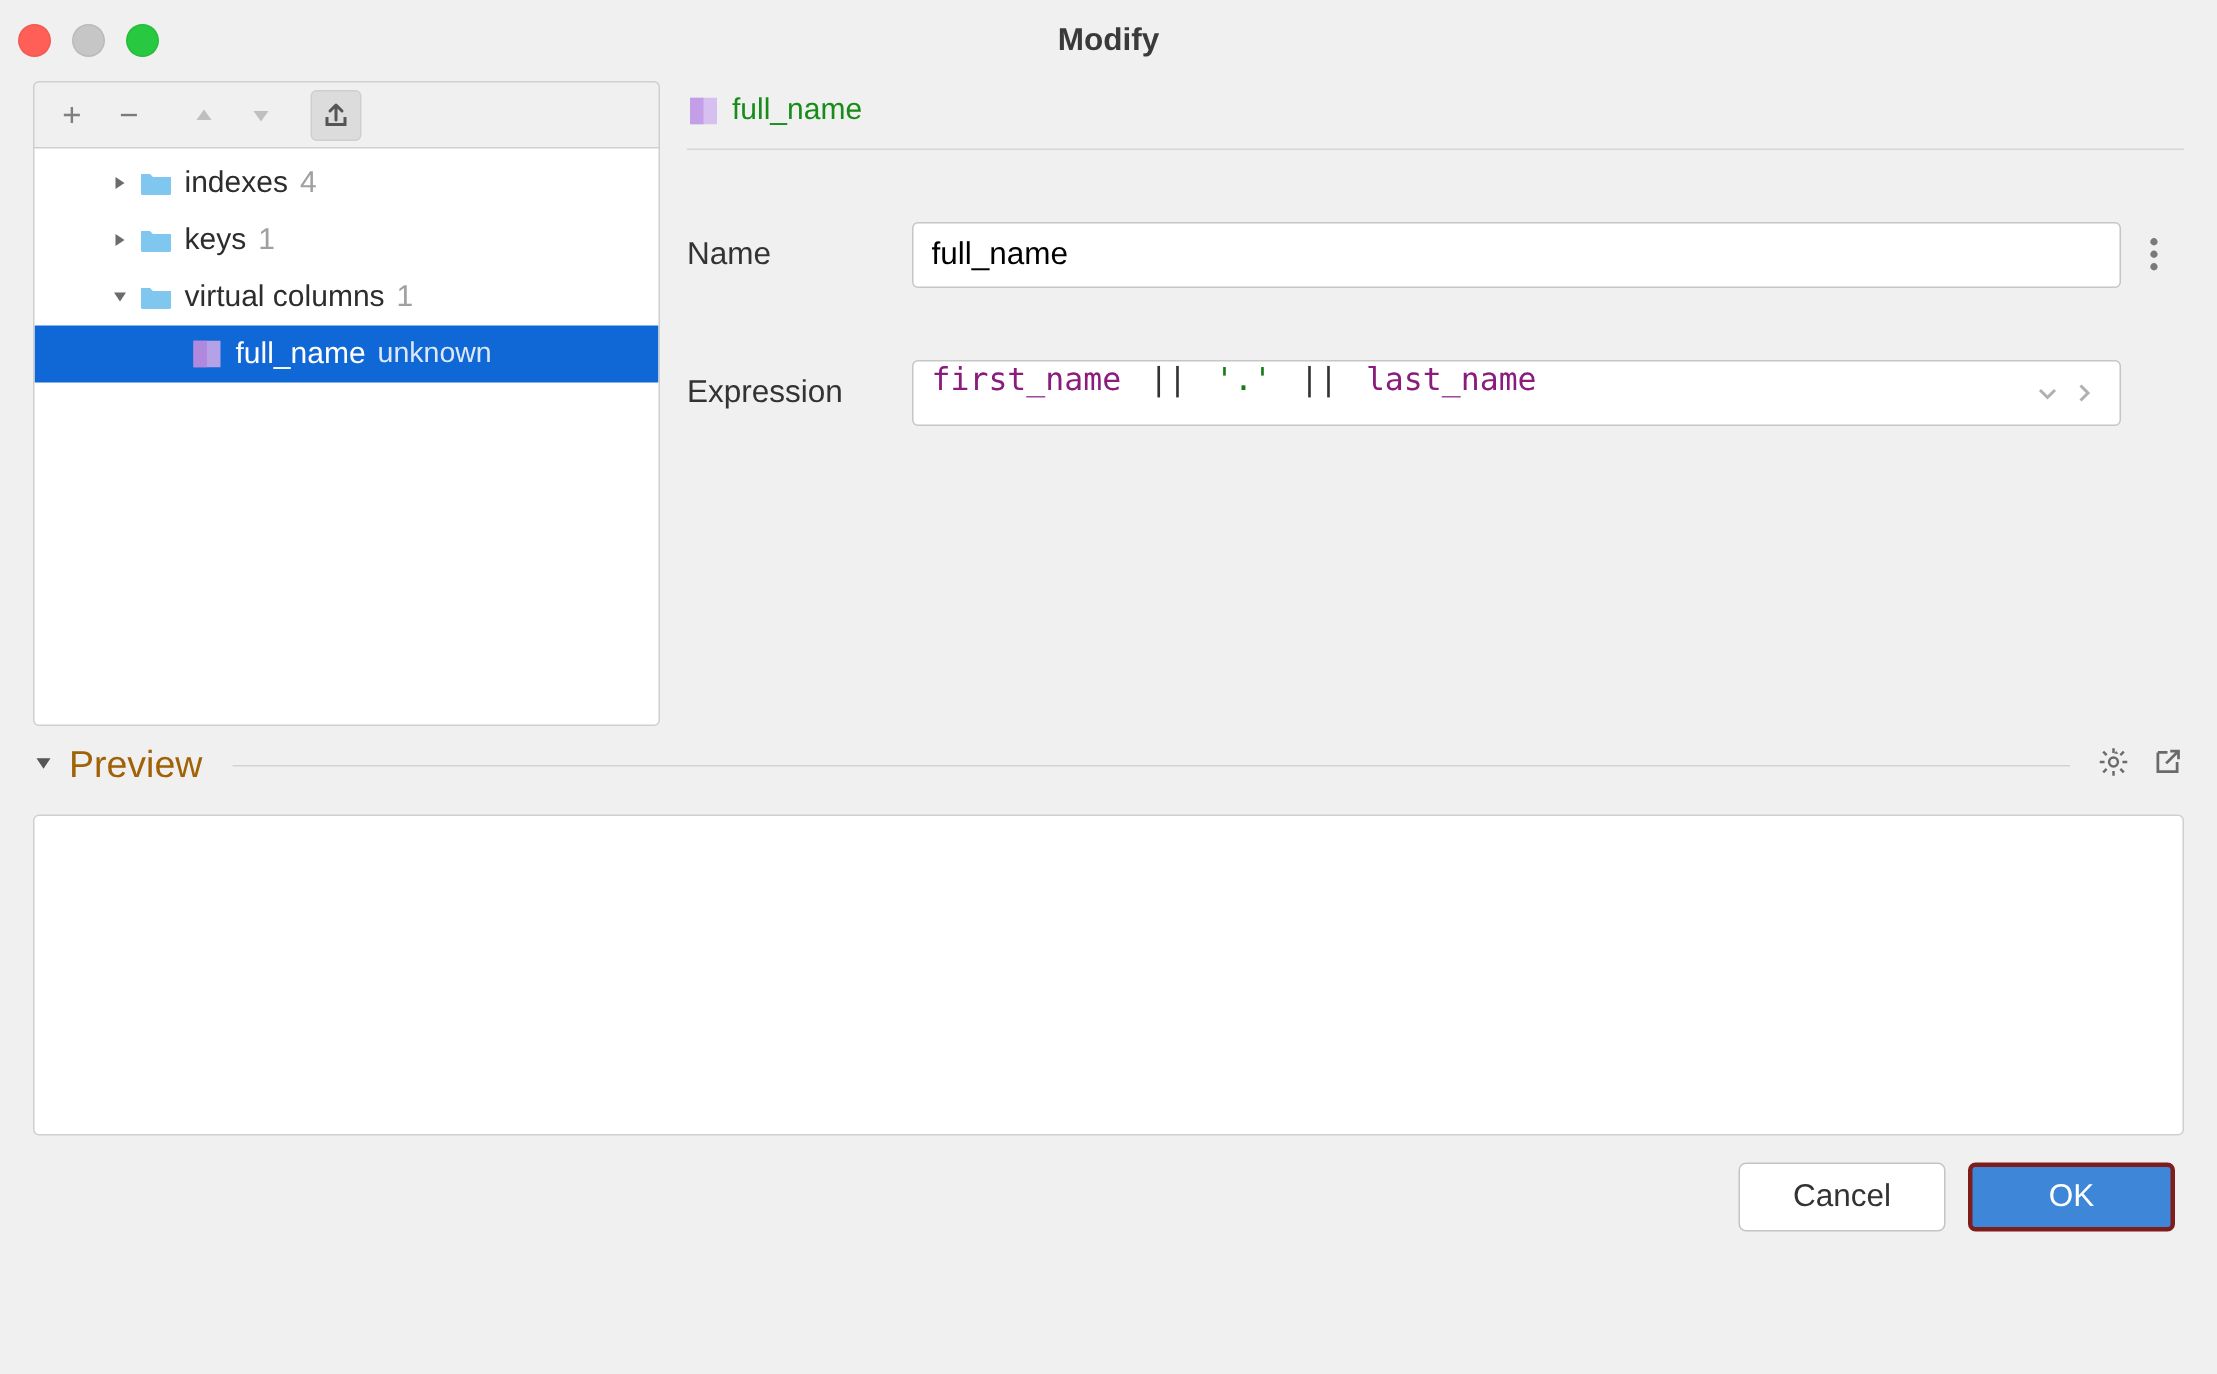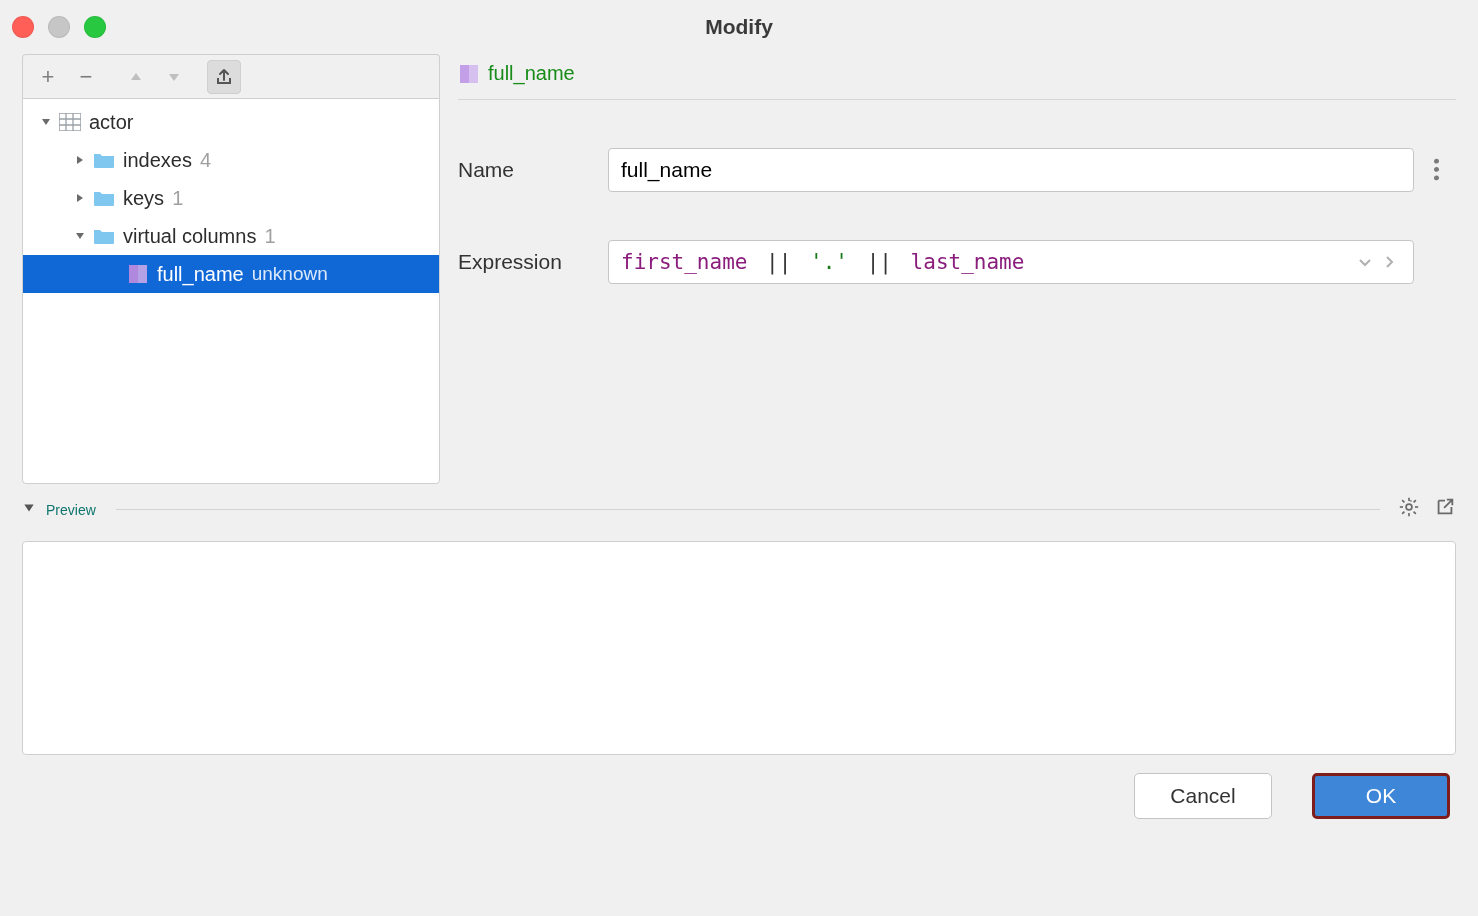--- a/index.html
+++ b/index.html
@@ -182,21 +182,20 @@
   .side-actions {
     width: 42px;
     display:flex;
     justify-content:center;
     color:#7a7a7a;
   }
   .kebab { font-size: 18px; letter-spacing: 2px; transform: rotate(90deg); }
   .code-input {
     font-family: "SFMono-Regular", Menlo, Consolas, monospace;
     display:flex;
-    align-items:center;
     justify-content: space-between;
   }
   .expr-code { font-family: inherit; }
   .code-input .token-id { color: #8a1c7c; }
   .code-input .token-op { color: #333; margin: 0 6px; }
   .code-input .token-str { color: #187a18; }
   .code-actions { display:flex; gap:8px; color:#b0b0b0; align-items:center; padding-right:4px;}
 
   
   .preview-sec {
@@ -205,21 +204,21 @@
   }
   .preview-header {
     display: flex;
     align-items: center;
     gap: 10px;
   }
   .preview-arrow {
     color:#555; font-size:14px;
   }
   .preview-title {
-    font-size: 14px; color:#0f766e; margin-right: 10px;
+    font-size: 25px; color:#a16207; margin-right: 10px;
   }
   .preview-rule {
     flex: 1;
     height: 1px;
     background: #d3d3d3;
   }
   .preview-actions {
     display:flex; gap:14px; color:#6a6a6a; padding-left:8px;
   }
   .preview-box {
@@ -227,21 +226,21 @@
     height: 214px;
     background: #fff;
     border: 1px solid #cfcfcf;
     border-radius: 4px;
   }
 
   
   .footer {
     display:flex;
     justify-content:flex-end;
-    gap: 40px;
+    gap: 15px;
     padding: 18px 28px 0 28px;
   }
   .btn {
     min-width: 138px;
     height: 46px;
     border-radius: 5px;
     font-size: 21px;
     display:flex; align-items:center; justify-content:center;
     cursor: pointer;
   }
@@ -291,37 +290,20 @@
       <div class="tb-sep"></div>
       <div class="tb-btn active">
         <svg width="20" height="20" viewBox="0 0 20 20">
           <path d="M4 11 V16 H16 V11" fill="none" stroke="#555" stroke-width="2"></path>
           <path d="M10 13 V3 M10 3 L6 7 M10 3 L14 7" fill="none" stroke="#555" stroke-width="2" stroke-linecap="round"></path>
         </svg>
       </div>
     </div>
     <div class="tree-body">
 
-      <div class="tree-row">
-        <span class="disc">
-          <svg width="12" height="12" viewBox="0 0 12 12">
-              <polygon points="2,3 10,3 6,9" fill="#6b6b6b"></polygon>
-            </svg>
-        </span>
-        <span class="col-icon">
-          <svg width="22" height="18" viewBox="0 0 22 18">
-              <rect x="0" y="0" width="22" height="18" fill="none" stroke="#9aa0a6" stroke-width="1.5"></rect>
-              <line x1="0" y1="6" x2="22" y2="6" stroke="#9aa0a6" stroke-width="1.3"></line>
-              <line x1="0" y1="12" x2="22" y2="12" stroke="#9aa0a6" stroke-width="1.3"></line>
-              <line x1="7" y1="0" x2="7" y2="18" stroke="#9aa0a6" stroke-width="1.3"></line>
-              <line x1="14" y1="0" x2="14" y2="18" stroke="#9aa0a6" stroke-width="1.3"></line>
-            </svg>
-        </span>
-        <span>actor</span>
-      </div>
 
       <div class="tree-row">
         <span class="indent1"></span>
         <span class="disc">
           <svg width="12" height="12" viewBox="0 0 12 12">
               <polygon points="3,2 9,6 3,10" fill="#6b6b6b"></polygon>
             </svg>
         </span>
         <span class="folder-icon"><svg class="folder-svg" viewBox="0 0 22 18">
               <path d="M1 3 h6 l2 2 h12 v11 a1 1 0 0 1 -1 1 H2 a1 1 0 0 1 -1 -1 Z" fill="#7fc7ef"></path>

